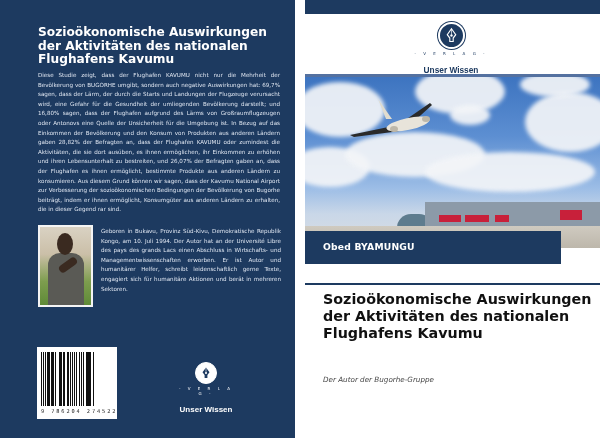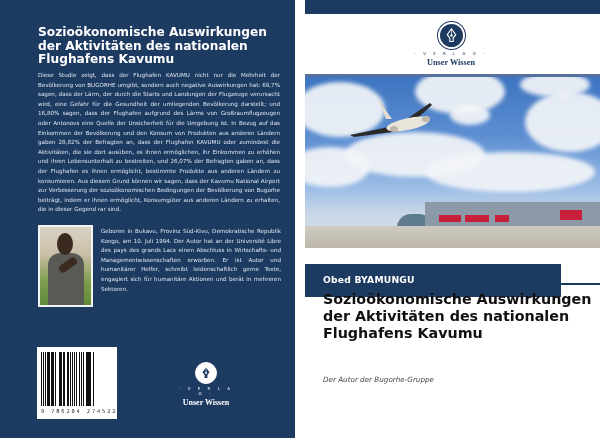--- a/index.html
+++ b/index.html
@@ -20,41 +20,41 @@
   .barcode-box { position:absolute; left:37px; top:347px; width:80px; height:72px; background:#ffffff; padding:5px 4px 2px 4px; }
   .bars { width:100%; height:54px; display:flex; align-items:stretch; gap:0; }
   .bars span { display:block; background:#111; height:100%; }
   .bars span.w { background:transparent; }
   .isbn { font-family:"DejaVu Sans Mono", monospace; font-size:5.3px; letter-spacing:1.9px; color:#222; margin-top:2px; white-space:nowrap; }
   .back-logo { position:absolute; left:176px; top:362px; width:60px; text-align:center; }
 
   
   .logo-circle { margin:0 auto; border-radius:50%; background:#1d3a60; border:2px solid #ffffff; box-shadow:0 0 0 1px #1d3a60; display:flex; align-items:center; justify-content:center; }
   .logo-verlag { font-size:4px; letter-spacing:3px; margin-top:2px; }
-  .logo-name { font-family:Liberation Serif, serif; font-weight:bold; font-size:8px; margin-top:2px; white-space:nowrap; }
+  .logo-name { font-family:Liberation Sans, sans-serif; font-weight:bold; font-size:8px; margin-top:9px; white-space:nowrap; }
   .back-logo .logo-circle { width:22px; height:22px; background:#ffffff; border:1px solid #ffffff; box-shadow:none; }
   .back-logo .logo-verlag, .back-logo .logo-name { color:#ffffff; }
 
   
   .front { position:absolute; left:305px; top:0; width:295px; height:438px; background:#ffffff; }
   .front-topbar { position:absolute; left:0; top:0; width:295px; height:14px; background:#1d3a60; }
   .front-logo { position:absolute; left:96px; top:22px; width:100px; text-align:center; }
   .front-logo .logo-circle { width:27px; height:27px; }
   .front-logo .logo-verlag { color:#1d3a60; }
   .front-logo .logo-name { color:#1d3a60; font-size:8.3px; }
   .photo-rule { position:absolute; left:0; top:74px; width:295px; height:3px; background:#5471a0; }
   .photo { position:absolute; left:0; top:77px; width:295px; height:171px; overflow:hidden;
     background:linear-gradient(180deg,#3d74c0 0%,#5d8fd2 35%,#9cbde6 65%,#c9d7e8 80%,#dcdfe3 100%); }
   .cloud { position:absolute; background:#f3f5f8; border-radius:50%; filter:blur(2px); opacity:0.92; }
   .ground { position:absolute; left:0; bottom:0; width:100%; height:22px; background:linear-gradient(180deg,#cfcac0,#bdb7ab); }
   .terminal { position:absolute; left:120px; bottom:20px; width:175px; height:26px; background:#8c9aa8; }
   .terminal .red { position:absolute; bottom:6px; height:7px; background:#c8203a; }
   .dome { position:absolute; left:92px; bottom:20px; width:36px; height:14px; background:#5e7c8e; border-radius:18px 18px 0 0; }
   .plane { position:absolute; left:45px; top:20px; width:110px; height:40px; }
-  .author-band { position:absolute; left:0; top:264px; width:256px; height:33px; background:#1d3a60; }
+  .author-band { position:absolute; left:0; top:231px; width:256px; height:33px; background:#1d3a60; }
   .author-name { position:absolute; left:18px; top:10px; font-weight:bold; font-size:9.2px; color:#ffffff; letter-spacing:0.2px; }
   .author-rule { position:absolute; left:0; top:283px; width:295px; height:2px; background:#1d3a60; }
   .front-title { position:absolute; left:18px; top:291px; width:275px; font-weight:bold; font-size:14.3px; line-height:17px; color:#111111; }
   .front-subtitle { position:absolute; left:18px; top:375px; font-style:italic; font-size:7.2px; color:#444444; }
 </style>
 </head>
 <body>
 
 <div class="back">
   <div class="back-title">Sozioökonomische Auswirkungen der Aktivitäten des nationalen Flughafens Kavumu</div>

